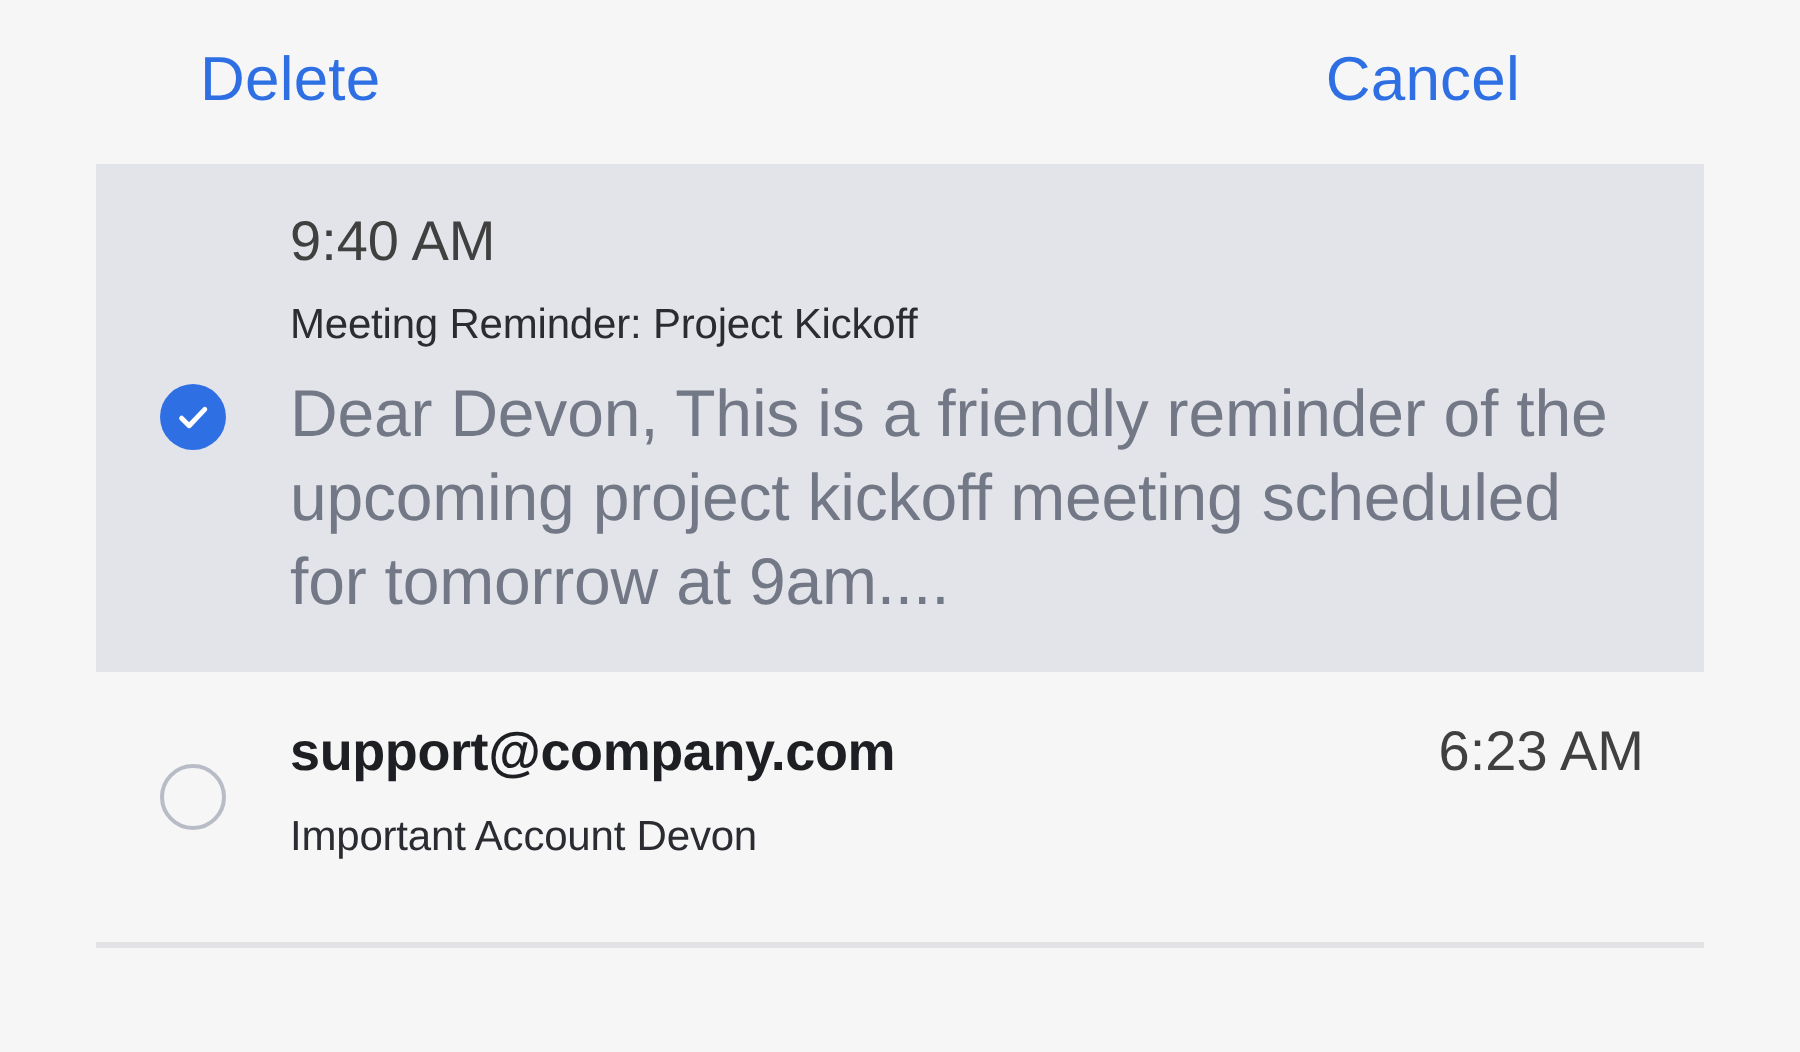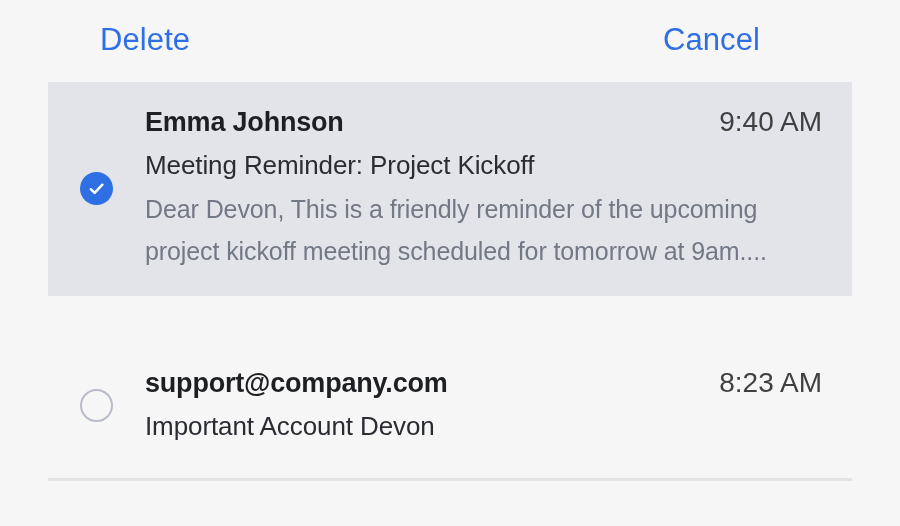--- a/index.html
+++ b/index.html
@@ -64,21 +64,20 @@
     margin: 0 0 0 48px;
     padding: 22px 0 24px 0;
     display: flex;
     align-items: flex-start;
   }
   .row.selected {
     background: #e3e4e9;
   }
   .row.plain {
     background: transparent;
-    margin-top: 47px;
   }
 
   .row-marker {
     flex: 0 0 auto;
     width: 97px;
     display: flex;
     justify-content: center;
     align-self: center;
     margin-top: 0;
   }
@@ -124,30 +123,30 @@
     letter-spacing: -0.2px;
   }
   .time {
     font-size: 28px;
     line-height: 34px;
     color: #404040;
     white-space: nowrap;
     flex: 0 0 auto;
   }
   .subject {
-    font-size: 26px;
+    font-size: 21px;
     line-height: 40px;
     color: #2a2c31;
     margin-top: 5px;
     white-space: nowrap;
     overflow: hidden;
     letter-spacing: -0.1px;
   }
   .preview {
-    font-size: 25px;
+    font-size: 33px;
     line-height: 42px;
     color: #737886;
     margin-top: 3px;
     max-width: 660px;
     letter-spacing: -0.1px;
   }
 
   .divider {
     width: 804px;
     height: 3px;
@@ -171,36 +170,35 @@
     <div class="row selected">
       <div class="row-marker">
         <span class="check">
           <svg width="19" height="19" viewBox="0 0 20 20" aria-hidden="true">
             <polyline points="4,10.6 8,14.6 16.2,6" fill="none" stroke="#ffffff" stroke-width="2.6" stroke-linecap="round" stroke-linejoin="round"></polyline>
           </svg>
         </span>
       </div>
       <div class="row-body">
         <div class="row-head">
-          <div class="sender">Emma Johnson</div>
           <div class="time">9:40 AM</div>
         </div>
         <div class="subject">Meeting Reminder: Project Kickoff</div>
         <div class="preview">Dear Devon, This is a friendly reminder of the upcoming project kickoff meeting scheduled for tomorrow at 9am....</div>
       </div>
     </div>
 
     <div class="row plain">
       <div class="row-marker">
         <span class="circle-empty"></span>
       </div>
       <div class="row-body">
         <div class="row-head">
           <div class="sender">support@company.com</div>
-          <div class="time">8:23 AM</div>
+          <div class="time">6:23 AM</div>
         </div>
         <div class="subject">Important Account Devon</div>
       </div>
     </div>
 
     <hr class="divider">
 
   </div>
 </div>
 

